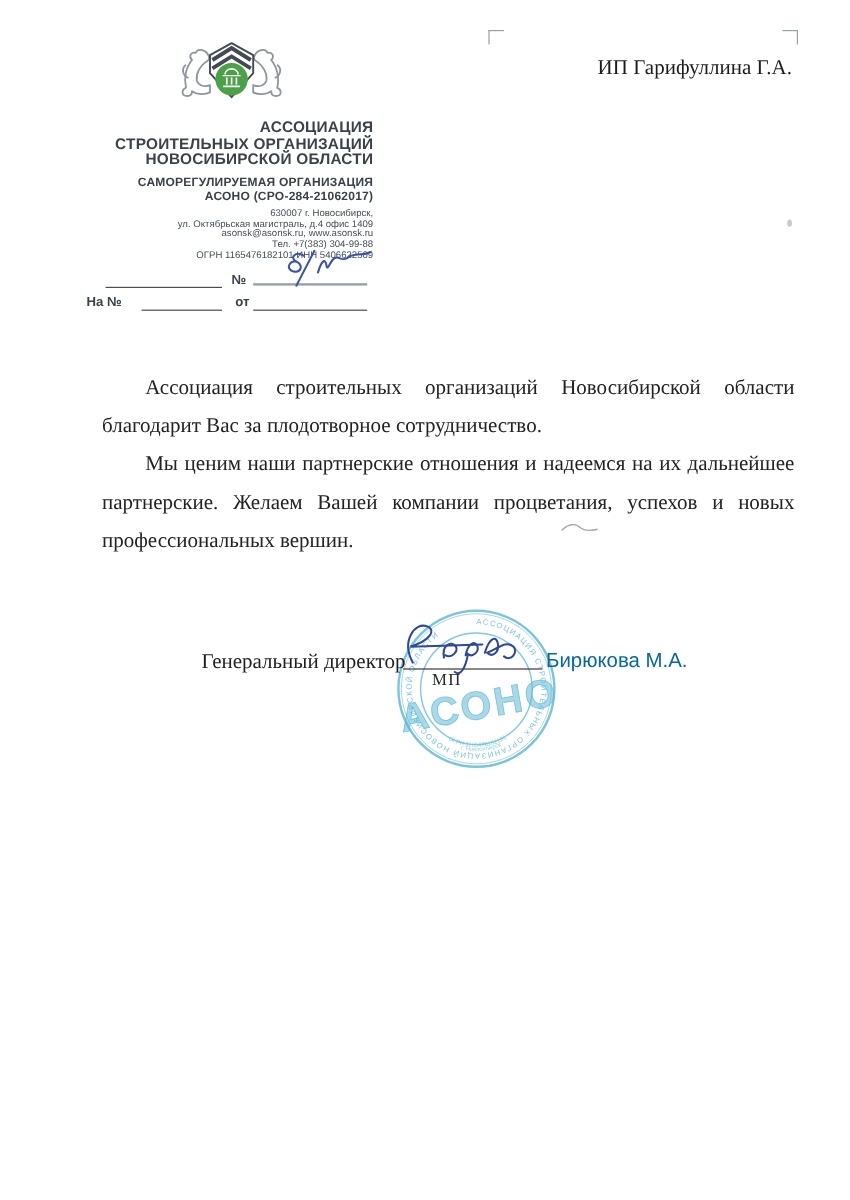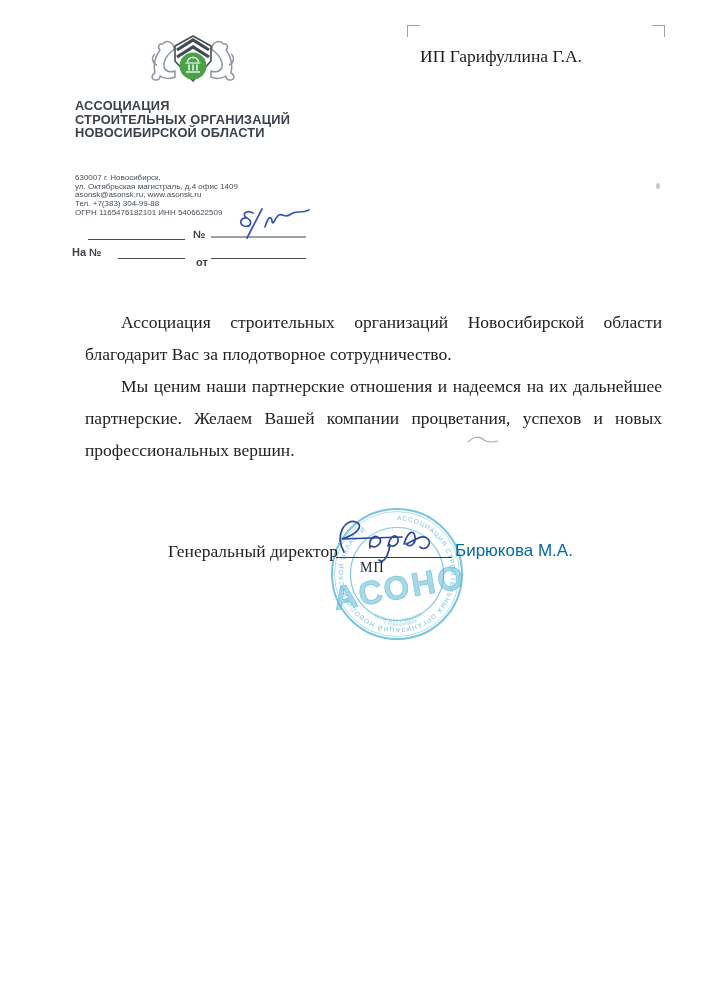--- a/index.html
+++ b/index.html
@@ -4,34 +4,34 @@
 <style>
   * { margin:0; padding:0; box-sizing:border-box; }
   html,body { background:#ffffff; }
   .page {
     position:relative; width:708px; height:1000px; background:#ffffff;
     overflow:hidden; font-family:"Liberation Sans", sans-serif;
   }
   .abs { position:absolute; }
 
   
-  .lh-center { left:75px; width:236px; text-align:left; }
+  .lh-center { left:75px; width:236px; text-align:right; }
   .org-name { top:99px; font-size:12.8px; line-height:13.6px; font-weight:700;
               color:#3a4149; letter-spacing:.2px; }
   .sro { top:147px; font-size:10px; line-height:11.5px; font-weight:700;
          color:#3a4149; letter-spacing:.2px; }
   .contacts { top:174px; font-size:8px; line-height:8.7px; font-weight:500;
               color:#454d56; }
 
   .numlabel { font-size:11px; font-weight:600; color:#3a4149; }
   .uline { border-bottom:1.2px solid #4d4d4d; height:14px; }
   .uline-grey { border-bottom:2px solid #9aa0a5; height:16px; }
 
   
-  .recipient { left:420px; top:46px; width:240px; text-align:left;
+  .recipient { left:420px; top:46px; width:240px; text-align:right;
                font-family:"Liberation Serif", serif; font-size:17.5px; color:#1c1c1c; }
   .bracket { width:13px; height:12px; }
   .bracket.tl { left:407px; top:25px; border-top:1.3px solid #9aa0a6; border-left:1.3px solid #9aa0a6; }
   .bracket.tr { left:652px; top:25px; border-top:1.3px solid #9aa0a6; border-right:1.3px solid #9aa0a6; }
 
   
   .bodytext { left:85px; top:306px; width:577px;
               font-family:"Liberation Serif", serif; font-size:17.5px;
               line-height:32px; color:#222222; }
   .bl { height:32px; overflow:hidden; }
@@ -90,20 +90,24 @@
       <line x1="39" y1="37" x2="53" y2="37" stroke="#ffffff" stroke-width="1.3"></line>
     </g>
   </svg>
 
   <div class="abs lh-center org-name">
     <div>АССОЦИАЦИЯ</div>
     <div>СТРОИТЕЛЬНЫХ ОРГАНИЗАЦИЙ</div>
     <div>НОВОСИБИРСКОЙ ОБЛАСТИ</div>
   </div>
 
+  <div class="abs lh-center sro">
+    <div>САМОРЕГУЛИРУЕМАЯ ОРГАНИЗАЦИЯ</div>
+    <div>АСОНО (СРО-284-21062017)</div>
+  </div>
 
   <div class="abs lh-center contacts">
     <div>630007 г. Новосибирск,</div>
     <div>ул. Октябрьская магистраль, д.4 офис 1409</div>
     <div>asonsk@asonsk.ru,  www.asonsk.ru</div>
     <div>Тел. +7(383) 304-99-88</div>
     <div>ОГРН 1165476182101 ИНН 5406622509</div>
   </div>
 
   <div class="abs uline" style="left:88px; top:226px; width:97px;"></div>
@@ -113,21 +117,21 @@
   <svg class="abs handnum-svg" width="100" height="34" viewBox="0 0 100 34">
     <g fill="none" stroke="#3753ae" stroke-width="1.7" stroke-linecap="round">
       <path d="M40,6 C33,2 28,8 34,11 C40,14 38,21 31,19 C25,17 28,10 34,11"></path>
       <path d="M49,2 L34,31"></path>
       <path d="M52,20 C55,10 58,8 59,14 C60,20 62,10 66,8 C70,6 72,12 78,7 C83,3 88,7 96,3"></path>
     </g>
   </svg>
 
   <div class="abs numlabel" style="left:72px; top:246px;">На №</div>
   <div class="abs uline" style="left:118px; top:245px; width:67px;"></div>
-  <div class="abs numlabel" style="left:196px; top:256px;">от</div>
+  <div class="abs numlabel" style="left:196px; top:246px;">от</div>
   <div class="abs uline" style="left:211px; top:245px; width:95px;"></div>
 
   <div class="abs bracket tl"></div>
   <div class="abs bracket tr"></div>
   <div class="abs recipient">ИП Гарифуллина Г.А.</div>
 
   <div class="abs bodytext">
     <div class="bl jl first">Ассоциация строительных организаций Новосибирской области</div>
     <div class="bl">благодарит Вас за плодотворное сотрудничество.</div>
     <div class="bl jl first">Мы ценим наши партнерские отношения и надеемся на их дальнейшее</div>

